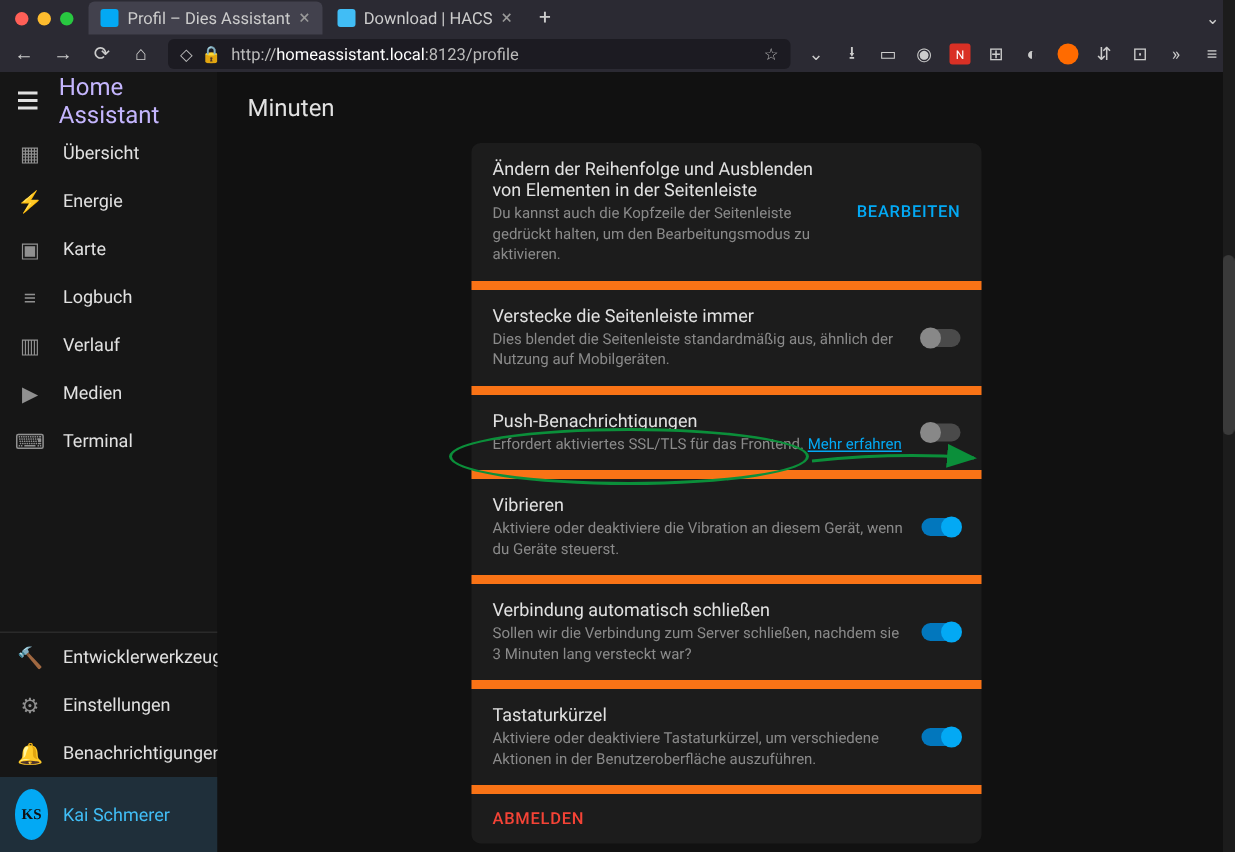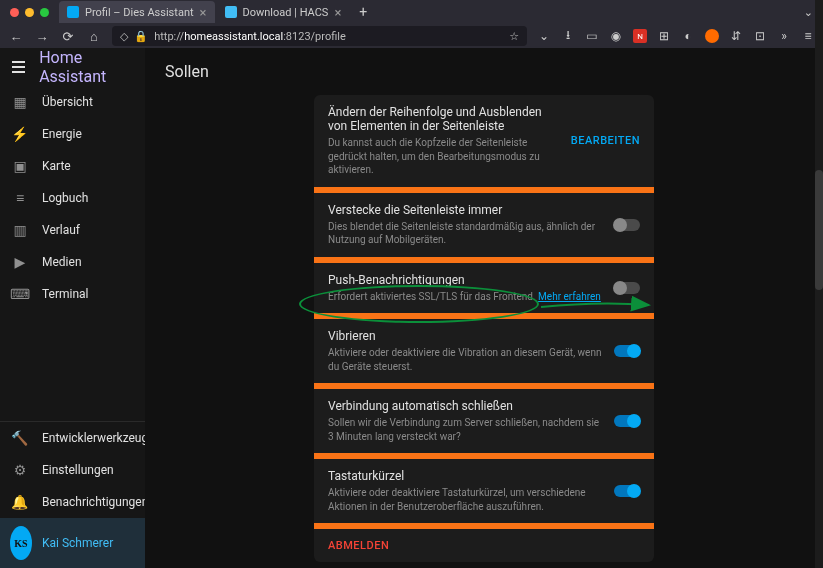--- a/index.html
+++ b/index.html
@@ -178,21 +178,21 @@
           <span>Benachrichtigungen</span>
         </div>
       <div class="sb-user">
         <div class="avatar">KS</div>
         <span>Kai Schmerer</span>
       </div>
     </div>
   </div>
 
   <div class="main">
-    <div class="page-header">Sollen</div>
+    <div class="page-header">Minuten</div>
     <div class="content">
 
       <div class="card">
         <div class="row">
           <div class="row-text">
             <div class="row-title">Ändern der Reihenfolge und Ausblenden von Elementen in der Seitenleiste</div>
             <div class="row-desc">Du kannst auch die Kopfzeile der Seitenleiste gedrückt halten, um den Bearbeitungsmodus zu aktivieren.</div>
           </div>
           <div class="row-btn">BEARBEITEN</div>
         </div>

